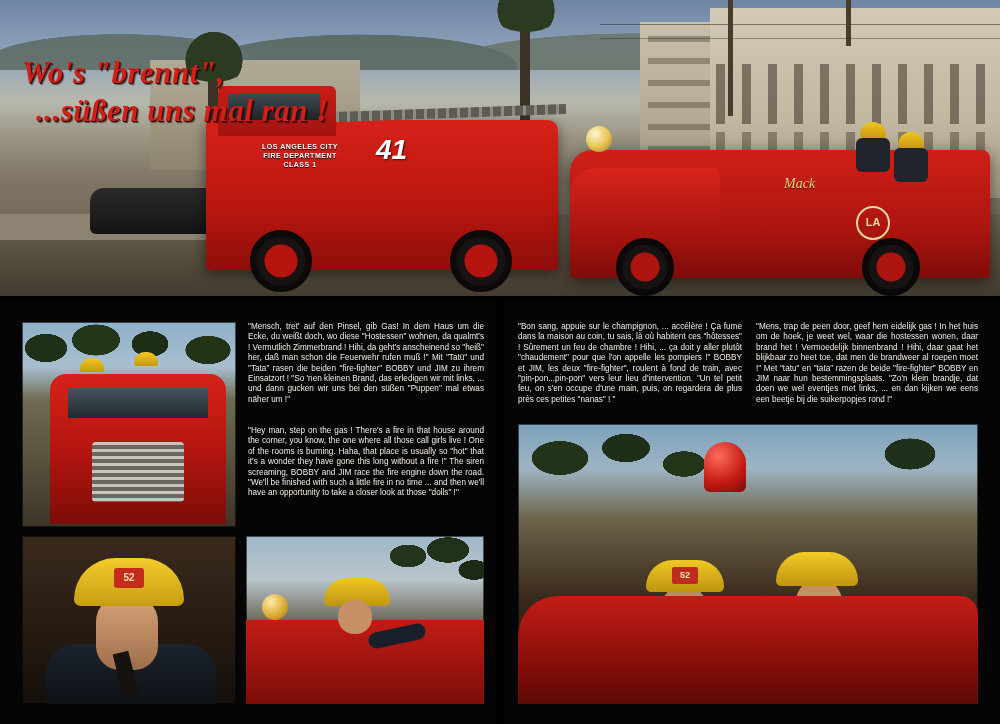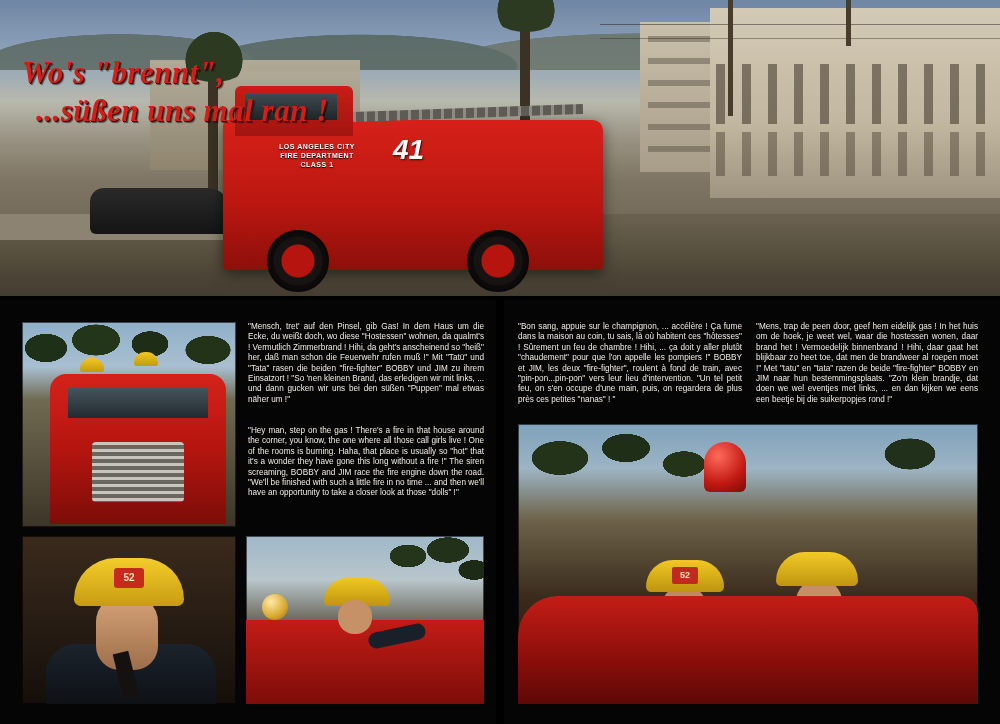--- a/index.html
+++ b/index.html
@@ -90,25 +90,24 @@
     position: absolute; left: 0; bottom: 60px; width: 230px; height: 26px;
     background: #8c8372;
   }
   .hero .car {
     position: absolute; left: 90px; bottom: 66px; width: 140px; height: 46px;
     background: linear-gradient(to bottom, #2b2a2b, #151415);
     border-radius: 14px 22px 6px 6px;
   }
   
   .engine-a {
-    position: absolute; left: 206px; bottom: 30px; width: 380px; height: 150px;
+    position: absolute; left: 206px; bottom: 30px; width: 352px; height: 150px;
     background: linear-gradient(to bottom, #d62119 0%, #bb1710 55%, #8d0f0a 100%);
     border-radius: 6px 10px 4px 4px;
     box-shadow: 0 4px 14px rgba(0,0,0,.5);
-    margin-left: 17px;
   }
   .engine-a .cab {
     position: absolute; left: 12px; top: -34px; width: 118px; height: 50px;
     background: linear-gradient(to bottom, #c81d16, #a21410);
     border-radius: 6px 6px 0 0;
   }
   .engine-a .cab .win {
     position:absolute; left:10px; top:8px; width:92px; height:26px;
     background: linear-gradient(to bottom,#3e4a50,#1d2428);
   }
@@ -424,20 +423,32 @@
       <div class="ladder"></div>
       <div class="plate">LOS ANGELES
 CITY
 FIRE DEPARTMENT
 CLASS 1</div>
       <div class="number">41</div>
       <div class="wheel w1"></div>
       <div class="wheel w2"></div>
     </div>
 
+    <div class="engine-b">
+      <div class="hood"></div>
+      <div class="light"></div>
+      <div class="brand">Mack</div>
+      <div class="seal">LA</div>
+      <div class="helmet h1"></div>
+      <div class="fireman-body b1"></div>
+      <div class="helmet h2"></div>
+      <div class="fireman-body b2"></div>
+      <div class="wheel w1"></div>
+      <div class="wheel w2"></div>
+    </div>
 
     <div class="title">
       <span class="l1">Wo's "brennt",</span>
       <span class="l2">...süßen uns mal ran !</span>
     </div>
   </div>
 
   <div class="page-edge-top"></div>
 
   <div class="spread">

